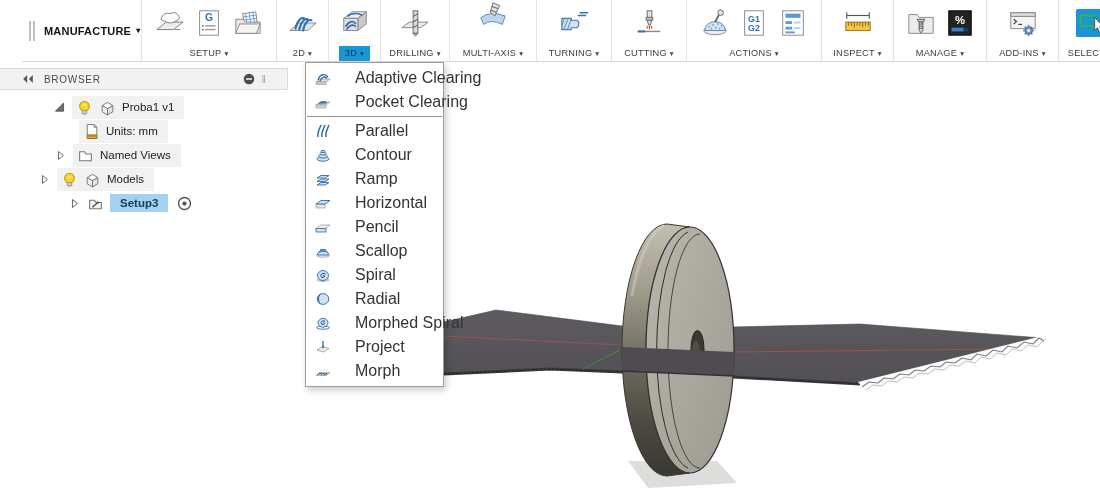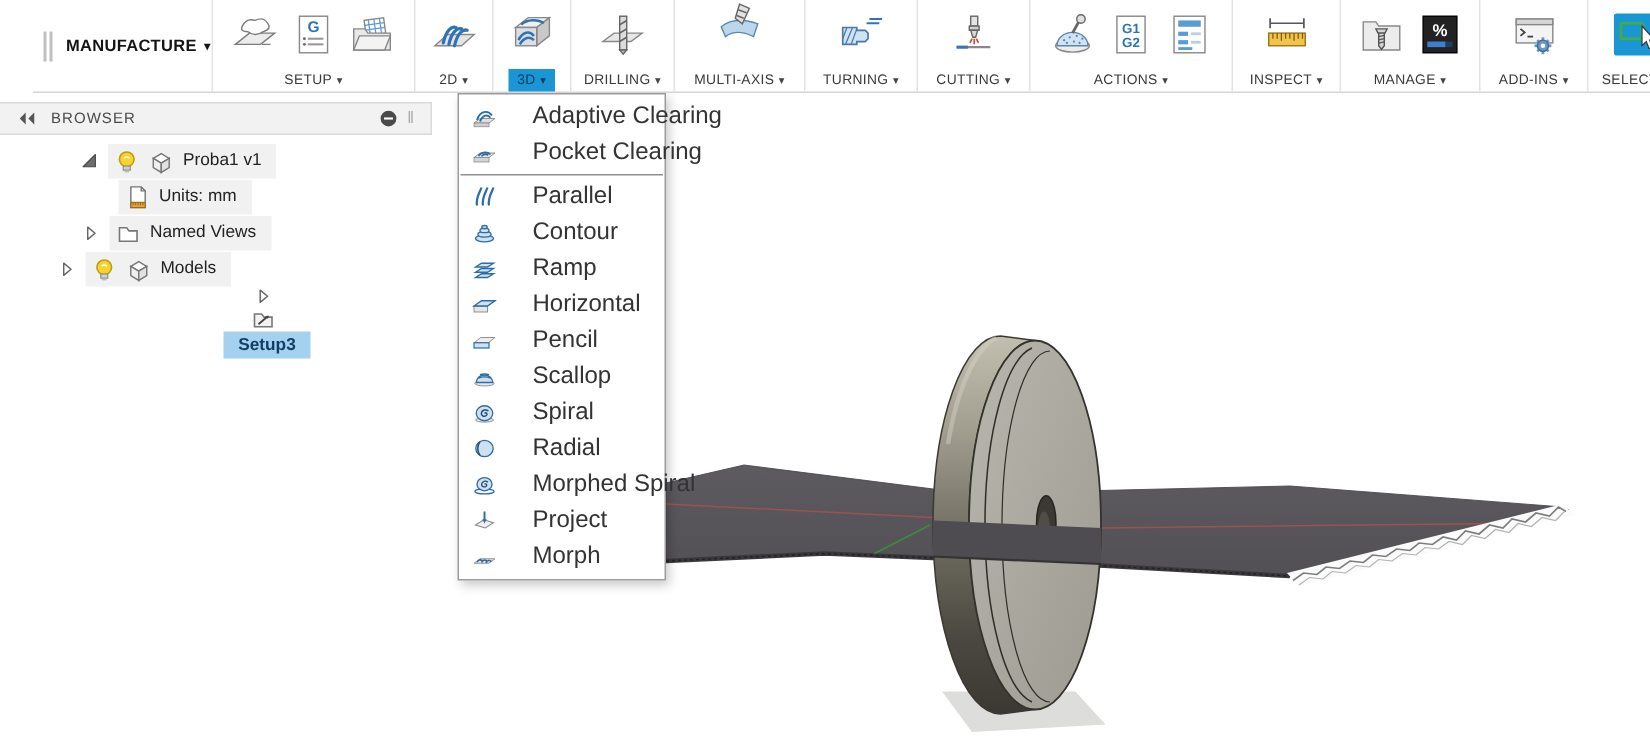--- a/index.html
+++ b/index.html
@@ -21,21 +21,21 @@
   .tlabel.active .caret { color:#0a3a5e; }
   .mgroup { flex-direction:row; align-items:center; justify-content:flex-start; padding-left:7px; gap:8px; }
   .grip { width:2px; height:20px; background:#c0c0c0; box-shadow:4px 0 0 #c0c0c0; margin-right:5px; }
   .mlabel { font-weight:bold; font-size:11px; color:#141414; letter-spacing:.2px;
     display:flex; align-items:center; gap:5px; cursor:pointer; }
   .mlabel .caret { font-size:8px; }
 
   
   .browser { position:absolute; left:0; top:68px; width:288px; z-index:5; }
   .bheader { height:22px; background:#f2f2f2; border:1px solid #dadada; border-left:none;
-    display:flex; align-items:center; padding:0 11px;justify-content:flex-end; }
+    display:flex; align-items:center; padding:0 21px;justify-content:flex-end; }
   .bicon14 { width:14px; height:14px; }
   .btitle { flex:1; font-size:10px; color:#4a4a4a; letter-spacing:.7px; margin-left:9px; }
   .bgrip { color:#a8a8a8; font-size:11px; margin-left:5px; cursor:pointer; }
   .btree { padding-top:5px; }
   .trow { height:24px; display:flex; align-items:center; }
   .texp { width:13px; height:13px; flex:0 0 13px; margin-right:6px; cursor:pointer; }
   .tspacer { width:13px; flex:0 0 13px; margin-right:6px; }
   .chip { display:flex; align-items:center; gap:6px; background:#f1f1f1;
     padding:3px 10px 3px 4px; font-size:11.5px; color:#222; cursor:pointer; }
   .chip-icons { display:flex; align-items:center; gap:6px; margin-right:6px; }
@@ -557,21 +557,21 @@
           <span class="chip">
             <svg class="tico">
               <use href="#t-bulb"></use>
             </svg>
             <svg class="tico">
               <use href="#t-component"></use>
             </svg>
             <span>Models</span>
           </span>
         </div>
-        <div class="trow" style="padding-left: 68px; flex-direction: column;">
+        <div class="trow" style="padding-left: 68px;">
           <svg class="texp">
             <use href="#t-collapsed"></use>
           </svg>
           <span class="chip-icons">
             <svg class="tico">
               <use href="#t-setup-folder"></use>
             </svg>
           </span>
           <span class="chip sel">Setup3</span>
           <svg class="trailing">

